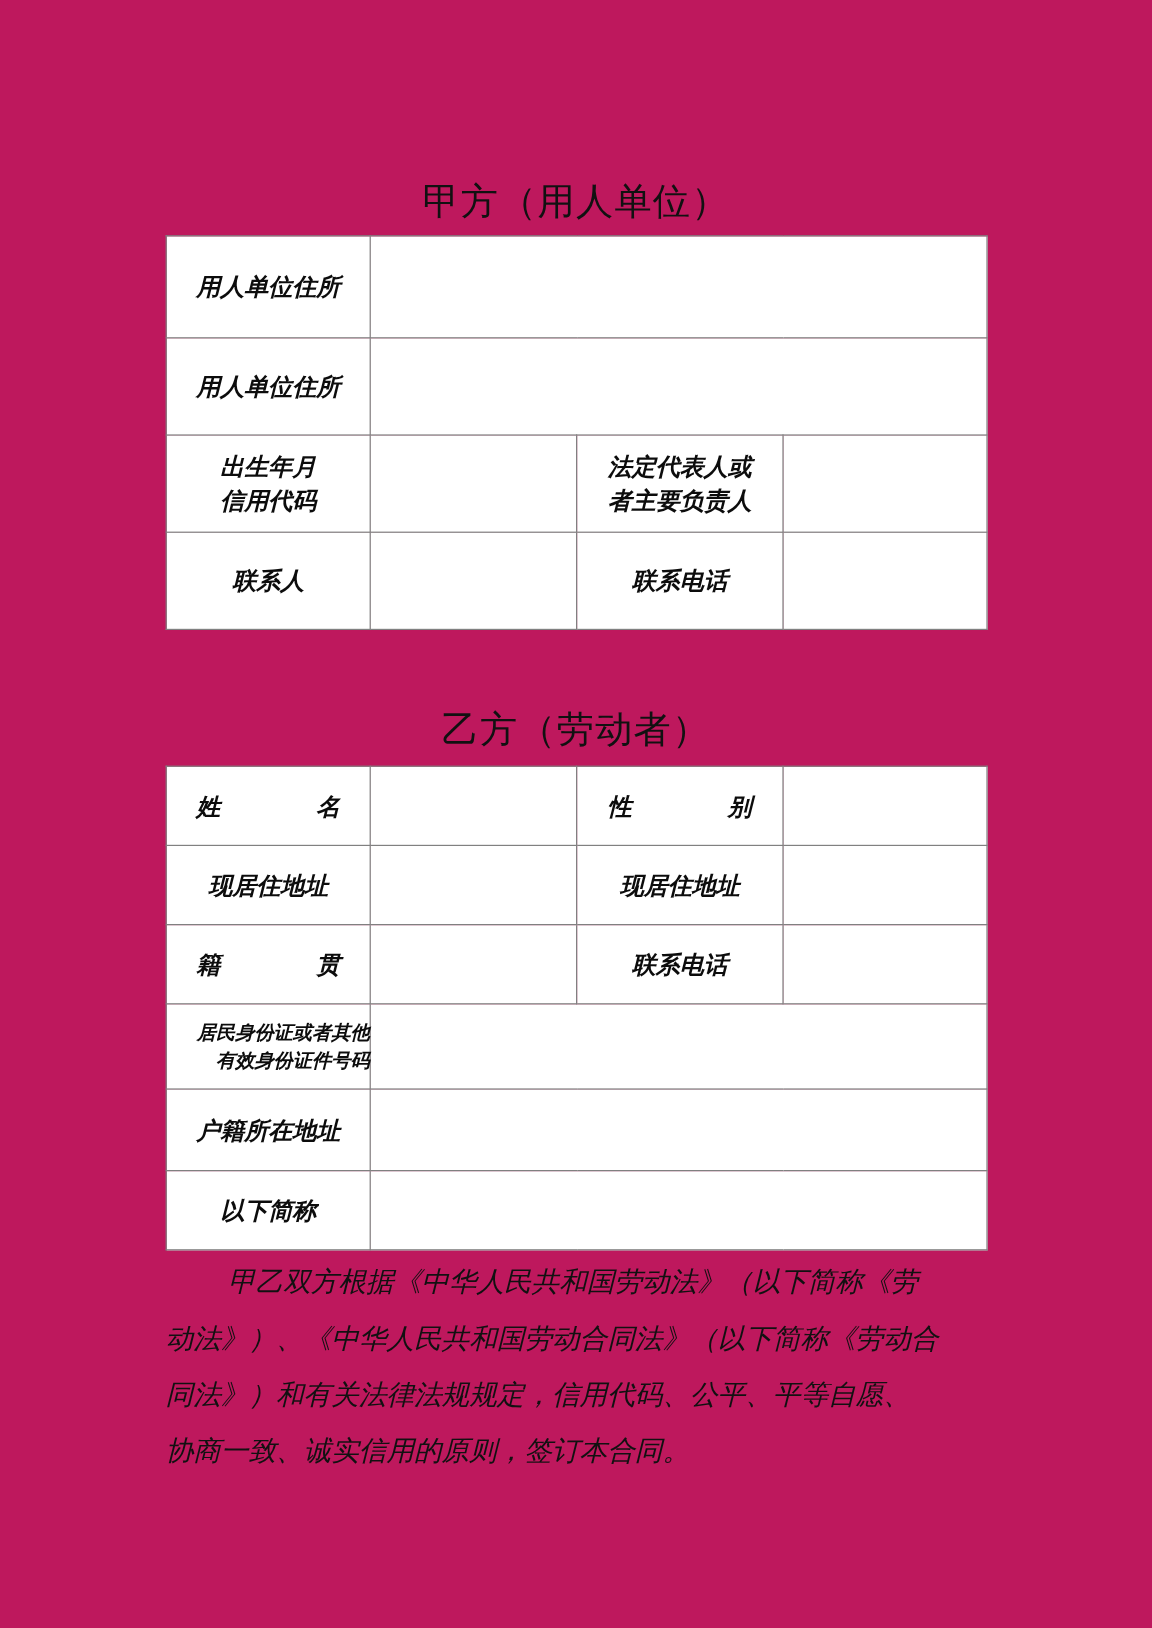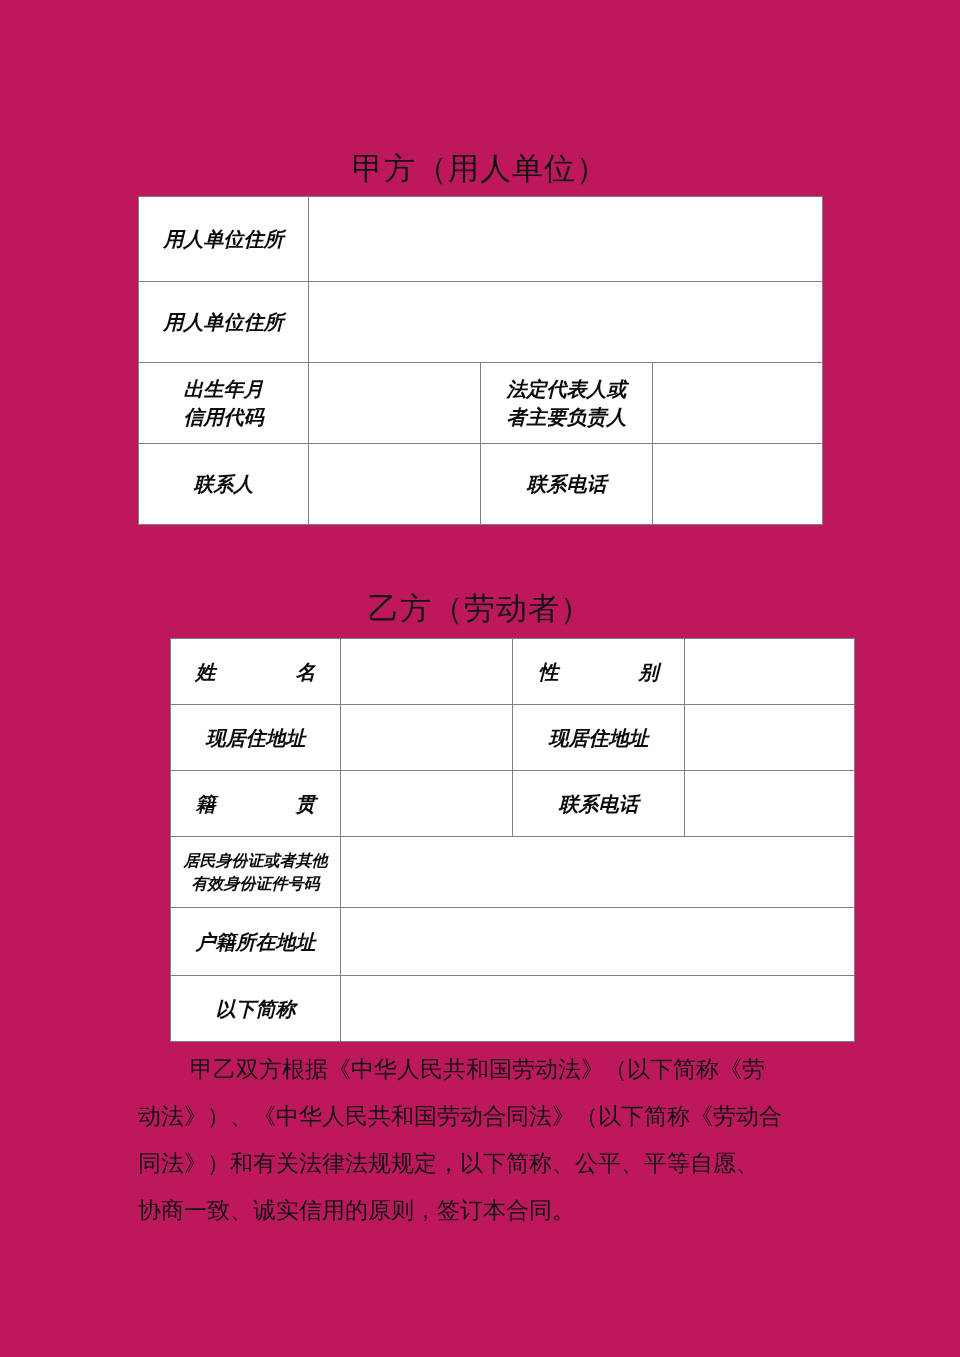--- a/index.html
+++ b/index.html
@@ -43,21 +43,21 @@
 
   
   .form-table {
     position: absolute;
     left: 138px;
     width: 684px;
     border-collapse: collapse;
     table-layout: fixed;
   }
   #table-party-a { top: 196px; }
-  #table-party-b { top: 638px; margin-left: 32px; }
+  #table-party-b { top: 638px; }
 
   .form-table td {
     border: 1.5px solid #808080;
     padding: 0;
     vertical-align: middle;
     background: #ffffff;
   }
 
   .label-cell {
     text-align: center;
@@ -79,33 +79,35 @@
     display: inline-block;
     width: 120px;
     text-align: justify;
     text-align-last: justify;
     text-justify: inter-character;
   }
 
   .label-cell.small {
     font-size: 16px;
     line-height: 23px;
+    text-align: right;
   }
 
   .value-cell {
     background: #ffffff;
   }
 
   
   .body-paragraph {
     position: absolute;
     left: 138px;
     top: 1046px;
     width: 684px;
     font-family: "DejaVu Serif", "Liberation Serif", serif;
+    font-style: italic;
     font-size: 23px;
     line-height: 47px;
     color: #111111;
   }
   .para-line {
     display: block;
     white-space: nowrap;
   }
   .para-indent { display: inline-block; width: 52px; }
 </style>
@@ -221,17 +223,17 @@
         <td class="value-cell" colspan="3"></td>
       </tr>
     </tbody>
   </table>
 
   <div class="body-paragraph">
     <span class="para-line">
       <span class="para-indent"></span><span>甲乙双方根据《中华人民共和国劳动法》（以下简称《劳</span>
     </span>
     <span class="para-line">动法》）、《中华人民共和国劳动合同法》（以下简称《劳动合</span>
-    <span class="para-line">同法》）和有关法律法规规定，以下简称、公平、平等自愿、</span>
+    <span class="para-line">同法》）和有关法律法规规定，信用代码、公平、平等自愿、</span>
     <span class="para-line">协商一致、诚实信用的原则，签订本合同。</span>
   </div>
 
 </div>
 
 </body></html>

